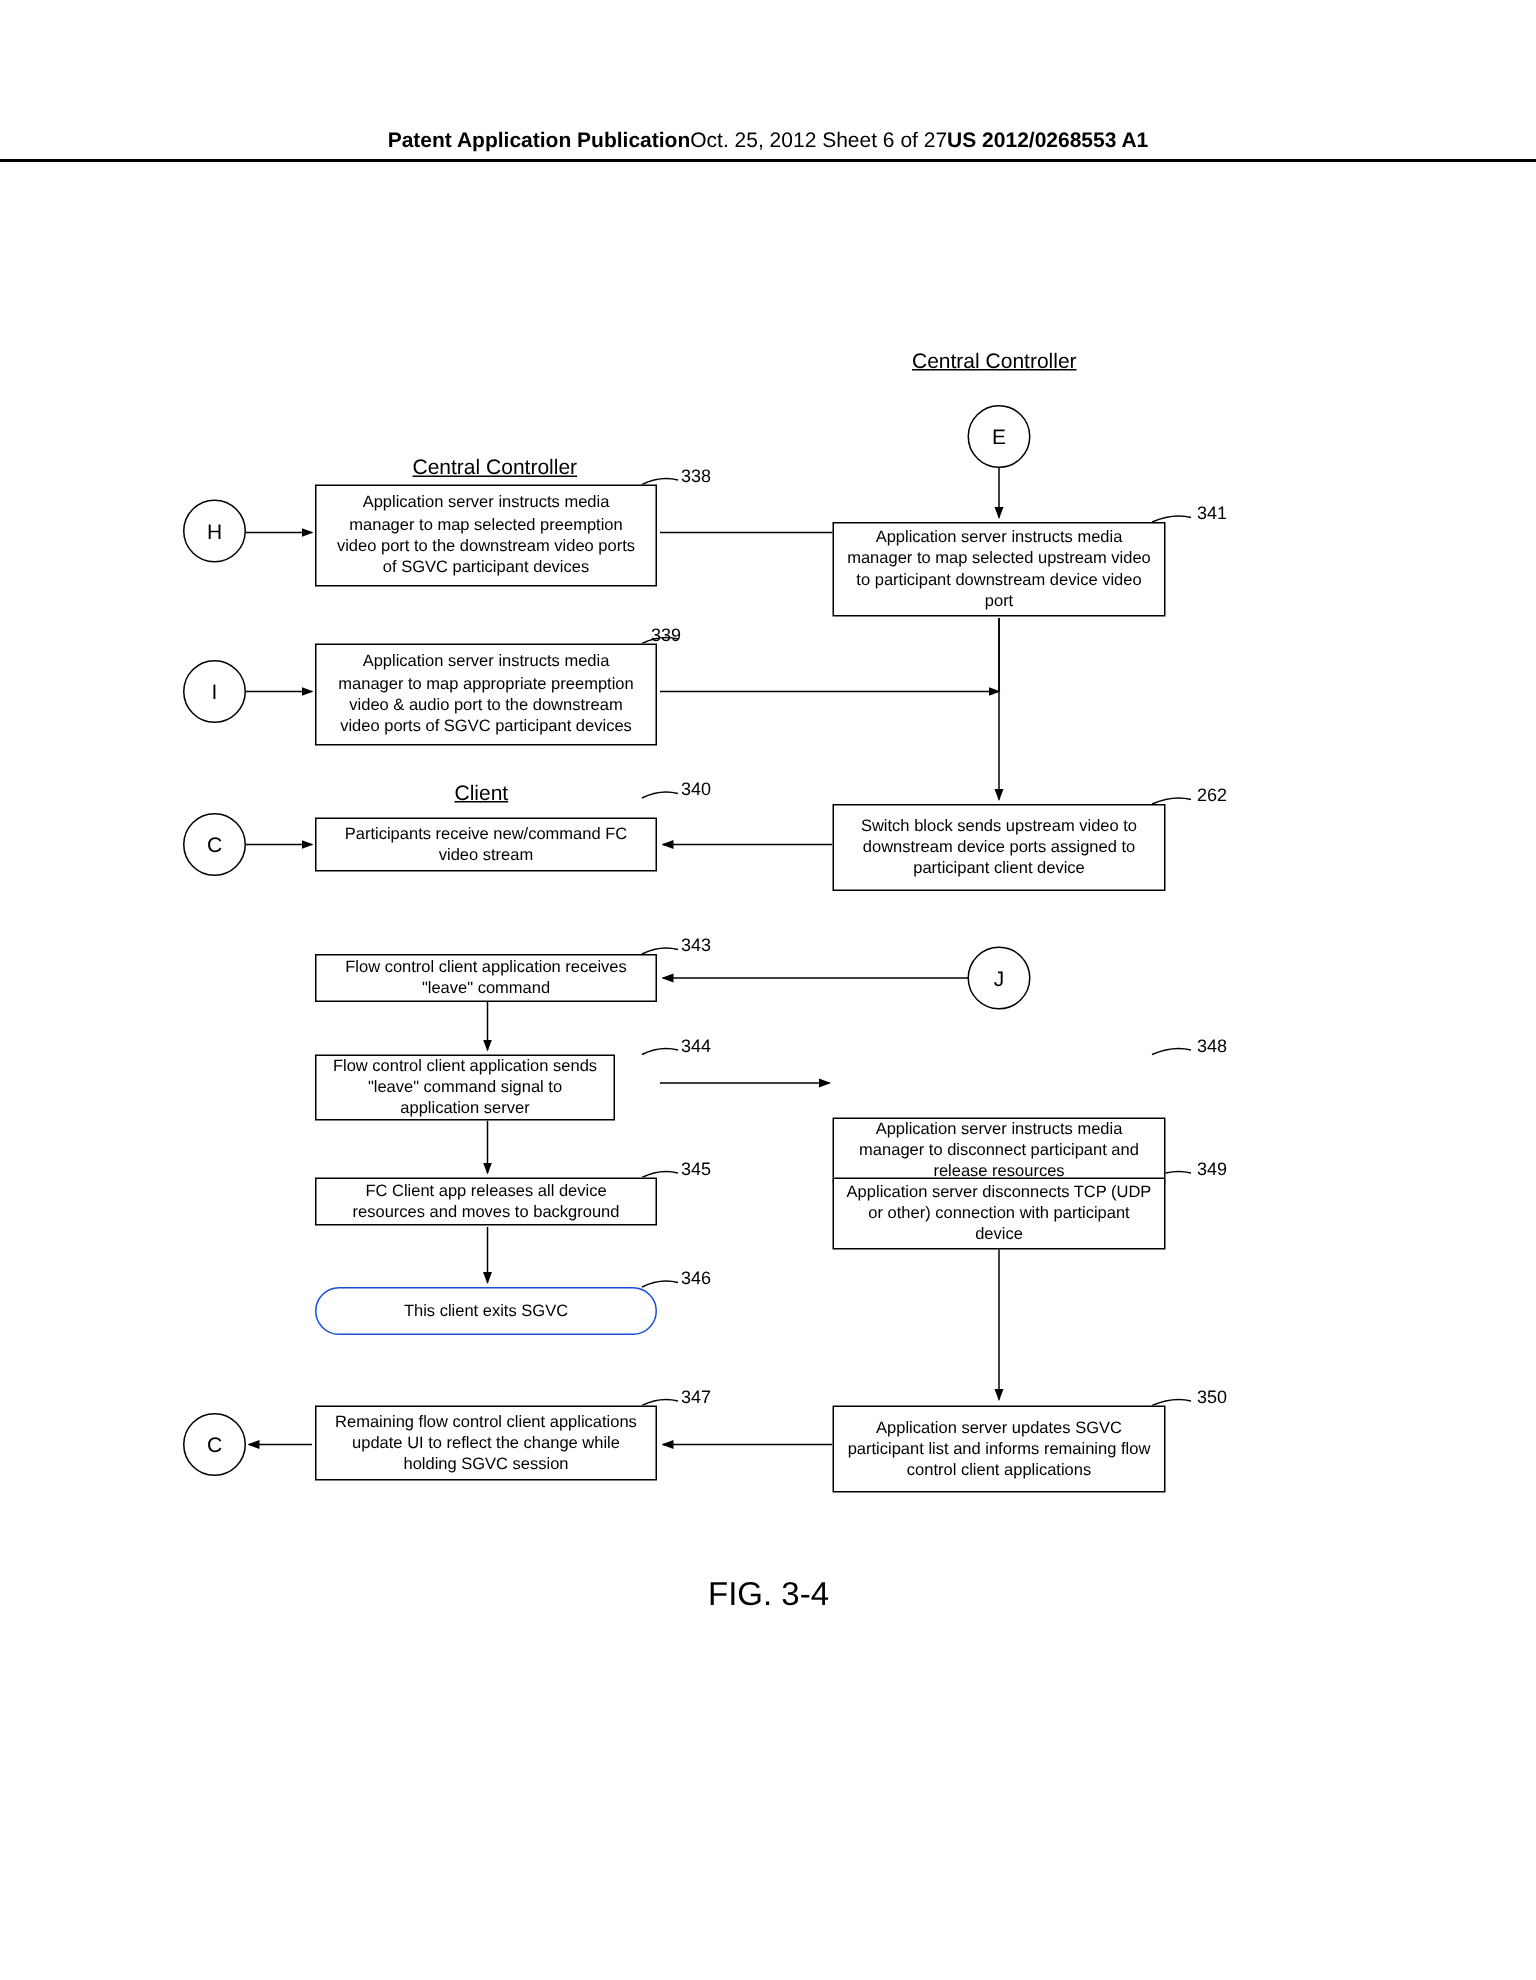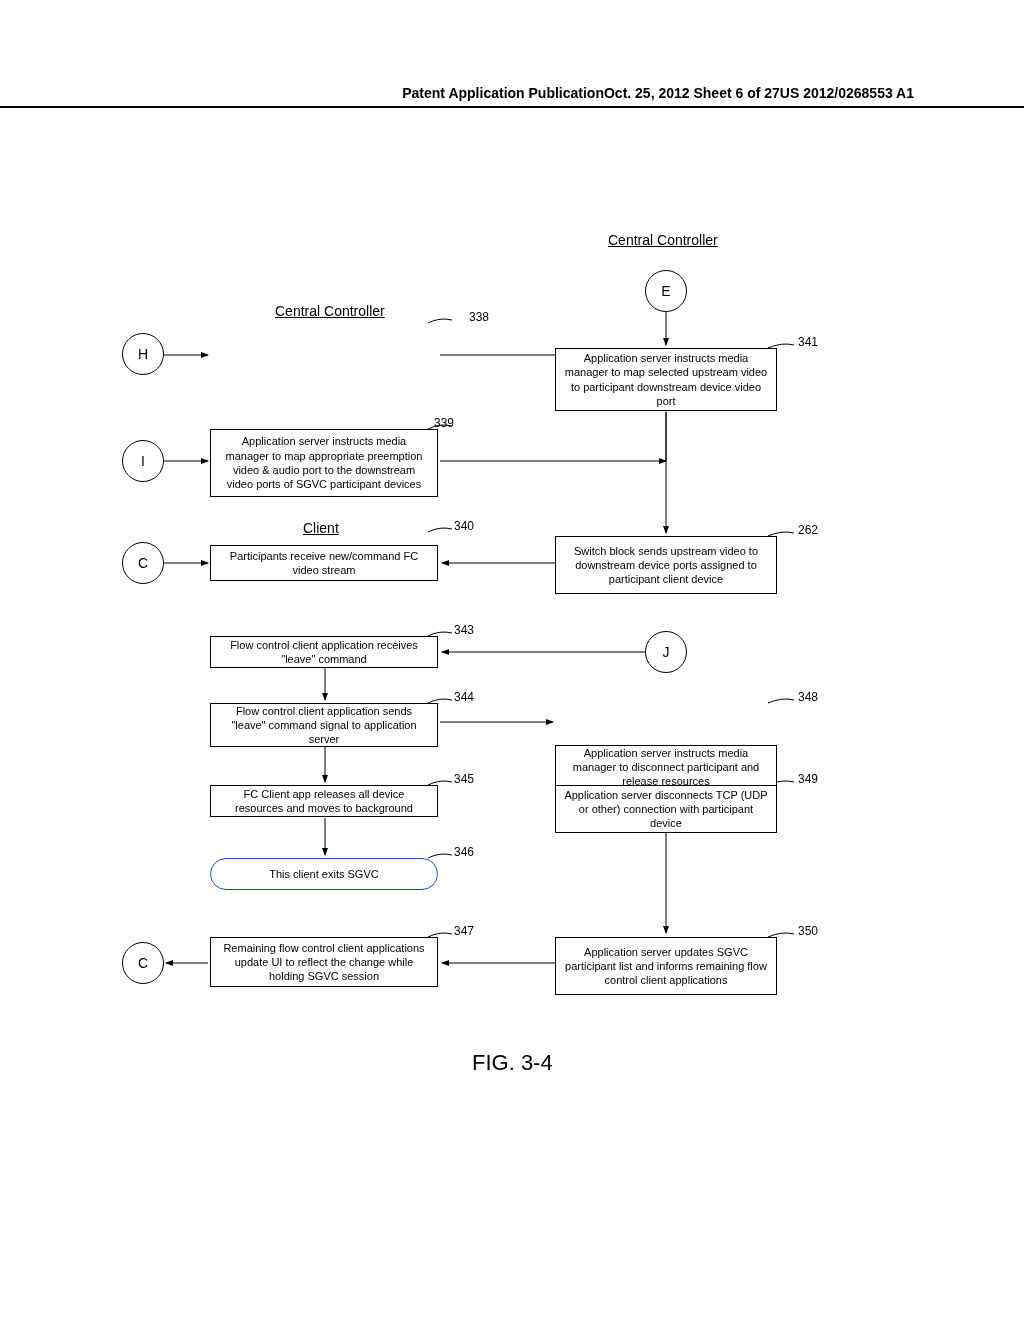--- a/index.html
+++ b/index.html
@@ -11,25 +11,25 @@
       position: relative;
     }
     .header {
       position: absolute;
       top: 85px;
       left: 0;
       right: 0;
       border-bottom: 2px solid #000;
       padding: 0 110px 5px 110px;
       display: flex;
-      justify-content: flex-end;
+      justify-content: center;
       font-size: 14px;
     }
     .header-left { font-weight: bold; }
-    .header-center { font-weight: bold; }
+    .header-center { font-weight: normal; }
     .header-right { font-weight: bold; }
     
     .diagram-container {
       position: absolute;
       top: 220px;
       left: 110px;
       width: 804px;
       height: 850px;
     }
     
@@ -172,37 +172,38 @@
   <div class="section-title" style="left:498px; top:12px;">Central Controller</div>
   <div class="section-title" style="left:193px; top:300px;">Client</div>
 
   <div class="circle" style="left:12px; top:113px;">H</div>
   <div class="circle" style="left:12px; top:220px;">I</div>
   <div class="circle" style="left:12px; top:322px;">C</div>
   <div class="circle" style="left:535px; top:50px;">E</div>
   <div class="circle" style="left:535px; top:411px;">J</div>
   <div class="circle" style="left:12px; top:722px;">C</div>
 
+  <div class="box" style="left:100px; top:103px; width:228px; height:68px;">Application server instructs media manager to map selected preemption video port to the downstream video ports of SGVC participant devices</div>
   <div class="box" style="left:100px; top:209px; width:228px; height:68px;">Application server instructs media manager to map appropriate preemption video &amp; audio port to the downstream video ports of SGVC participant devices</div>
   <div class="box" style="left:100px; top:325px; width:228px; height:36px;">Participants receive new/command FC video stream</div>
 
   <div class="box" style="left:445px; top:128px; width:222px; height:63px;">Application server instructs media manager to map selected upstream video to participant downstream device video port</div>
   <div class="box" style="left:445px; top:316px; width:222px; height:58px;">Switch block sends upstream video to downstream device ports assigned to participant client device</div>
 
   <div class="box" style="left:100px; top:416px; width:228px; height:32px;">Flow control client application receives "leave" command</div>
-  <div class="box" style="left:100px; top:483px; width:228px; height:44px;">Flow control client application sends "leave" command signal to application server</div>
+  <div class="box" style="left:100px; top:483px; width:200px; height:44px;">Flow control client application sends "leave" command signal to application server</div>
   <div class="box" style="left:100px; top:565px; width:228px; height:32px;">FC Client app releases all device resources and moves to background</div>
   <div class="terminator" style="left:100px; top:638px; width:228px; height:32px;">This client exits SGVC</div>
   <div class="box" style="left:100px; top:717px; width:228px; height:50px;">Remaining flow control client applications update UI to reflect the change while holding SGVC session</div>
 
   <div class="box" style="left:445px; top:483px; width:222px; height:44px;margin-top:42px;">Application server instructs media manager to disconnect participant and release resources</div>
   <div class="box" style="left:445px; top:565px; width:222px; height:48px;">Application server disconnects TCP (UDP or other) connection with participant device</div>
   <div class="box" style="left:445px; top:717px; width:222px; height:58px;">Application server updates SGVC participant list and informs remaining flow control client applications</div>
 
-  <div class="ref-num" style="left:344px; top:90px;margin-left:15px;">338</div>
+  <div class="ref-num" style="left:344px; top:90px;">338</div>
   <div class="ref-num" style="left:324px; top:196px;">339</div>
   <div class="ref-num" style="left:344px; top:299px;">340</div>
   <div class="ref-num" style="left:688px; top:115px;">341</div>
   <div class="ref-num" style="left:688px; top:303px;">262</div>
   <div class="ref-num" style="left:344px; top:403px;">343</div>
   <div class="ref-num" style="left:344px; top:470px;">344</div>
   <div class="ref-num" style="left:344px; top:552px;">345</div>
   <div class="ref-num" style="left:344px; top:625px;">346</div>
   <div class="ref-num" style="left:344px; top:704px;">347</div>
   <div class="ref-num" style="left:688px; top:470px;">348</div>

